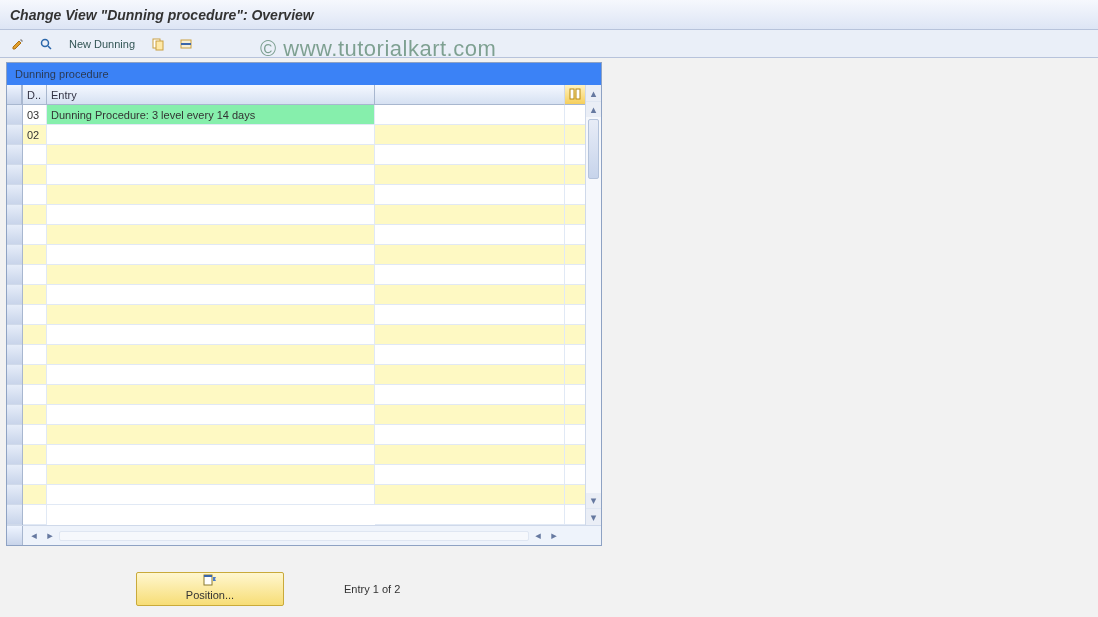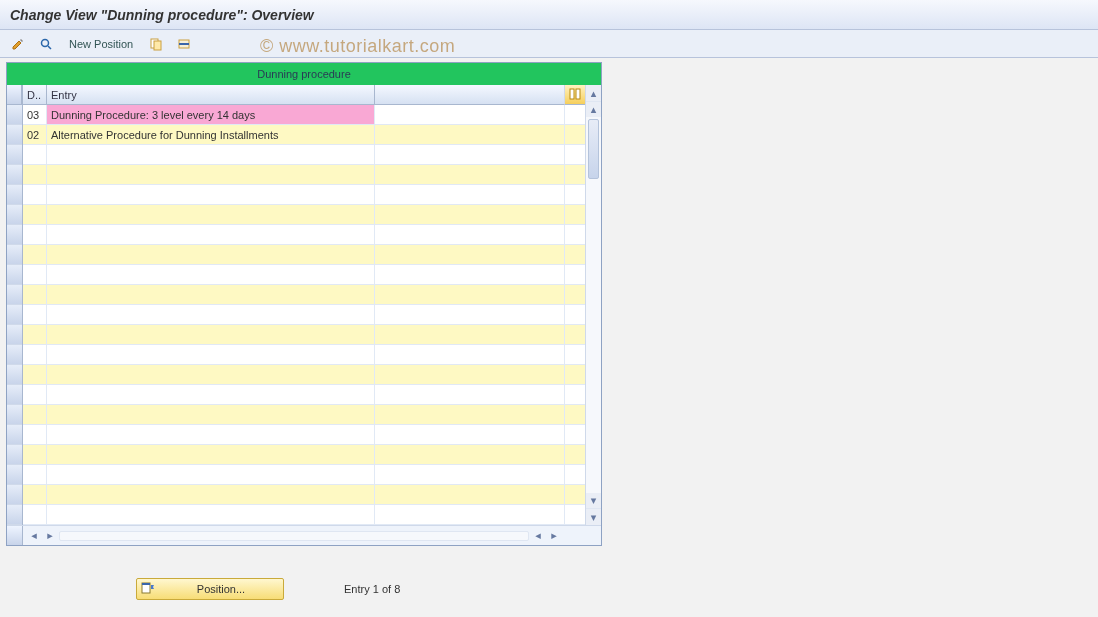--- a/index.html
+++ b/index.html
@@ -1,51 +1,51 @@
 <!DOCTYPE html>
 <html><head>
 <meta charset="utf-8">
 <style>
   * { box-sizing: border-box; }
   html, body { margin:0; padding:0; font-family: Arial, Helvetica, sans-serif; font-size:11px; background:#f2f2f2; color:#333; }
   .page { width:1098px; height:617px; background:#f2f2f2; position:relative; }
 
-  .watermark { position:absolute; top:36px; left:260px; color:#a16207; font-size:18px; opacity:.5; pointer-events:none; letter-spacing:.5px;}
+  .watermark { position:absolute; top:36px; left:260px; color:#14532d; font-size:22px; opacity:.5; pointer-events:none; letter-spacing:.5px;}
 
   
   .title-bar { height:30px; background:linear-gradient(#f6f8fd,#dde5f5); border-bottom:1px solid #b7c3db; display:flex; align-items:center; padding:0 10px;}
   .title-bar .title { font-style:italic; font-weight:bold; font-size:14px; color:#333; }
 
   
   .toolbar { height:28px; background:#eaeff8; border-bottom:1px solid #b7c3db; display:flex; align-items:center; padding:0 6px; gap:4px;}
   .tb-btn { display:inline-flex; align-items:center; justify-content:center; height:20px; min-width:20px; padding:0 4px; border:1px solid transparent; border-radius:2px; cursor:pointer; color:#355; }
   .tb-btn.text { padding:0 6px; }
   .toolbar svg { display:block; }
 
   
   .content { position:absolute; top:62px; left:6px; right:6px; bottom:0; }
 
   .table-panel { width:596px; border:1px solid #8ea2c3; background:#dfe7f6; }
-  .panel-title { height:22px; line-height:22px; padding:0 8px; color:#2a3a55; background:#22c55e;text-align:center; }
+  .panel-title { height:22px; line-height:22px; padding:0 8px; color:#2a3a55; background:#3b82f6; }
 
   .grid-wrap { position:relative; background:#fff; }
   .grid { display:flex; }
 
   .rowhdr-col { width:16px; background:#c6d3e8; border-right:1px solid #a8b7cf; }
   .rowhdr-col .hcell { height:20px; border-bottom:1px solid #a8b7cf; background:linear-gradient(#eef4ff,#c8d4ea); }
   .rowhdr-col .rcell { height:20px; border-bottom:1px solid #cfd9ea; background:linear-gradient(#e6edf9,#c8d4ea); }
 
   .data-col { flex:0 0 auto; }
   .col-d { width:24px; }
   .col-text { width:328px; }
   .gap-col { flex:1; }
 
   .hcell { height:20px; border-bottom:1px solid #a8b7cf; border-right:1px solid #a8b7cf; background:linear-gradient(#f4f8ff,#d6e1f2); color:#334; padding:0 4px; line-height:20px; overflow:hidden; }
   .dcell { height:20px; border-bottom:1px solid #e1e9f5; border-right:1px solid #e1e9f5; padding:0 4px; line-height:20px; overflow:hidden; white-space:nowrap; }
-  .dcell.sel { background:#f9a8d4; }
+  .dcell.sel { background:#86efac; }
   .dcell.striped { background:#fef9c3; }
 
   
   .util-col { width:20px; }
   .util-col .hcell { background:linear-gradient(#fff2c0,#f6cf5c); border-right:none; text-align:center; padding:0; }
   .util-col .hcell svg { margin:3px auto 0; display:block; }
   .util-col .dcell { border-right:none; }
 
   
   .vscroll { width:16px; background:#eaeef6; border-left:1px solid #cfd9ea; display:flex; flex-direction:column; }
@@ -55,21 +55,21 @@
 
   
   .hscroll-row { height:20px; background:#eef3fb; display:flex; align-items:center; border-top:1px solid #cfd9ea; }
   .hscroll-row .spacer { width:16px; height:100%; background:linear-gradient(#eef4ff,#c8d4ea); border-right:1px solid #a8b7cf; }
   .hscroll { flex:1; display:flex; align-items:center; padding:0 4px; gap:2px; }
   .hscroll .arrow { width:14px; height:14px; display:flex; align-items:center; justify-content:center; color:#6679a0; cursor:pointer;}
   .hscroll .track { flex:1; height:10px; background:#f6f8fc; border:1px solid #dfe6f2; border-radius:2px; }
 
   
   .posbar { position:absolute; left:0; right:0; bottom:14px; height:28px; display:flex; align-items:center; }
-  .pos-btn { position:absolute; left:130px; height:22px; width:148px; background:linear-gradient(#fff7cf,#f7dd76); border:1px solid #c9aa3a; border-radius:2px; display:flex; align-items:center; cursor:pointer; }
+  .pos-btn { position:absolute; left:130px; height:34px; width:148px; background:linear-gradient(#fff7cf,#f7dd76); border:1px solid #c9aa3a; border-radius:2px; display:flex; align-items:center; cursor:pointer;flex-direction:column; }
   .pos-btn .icon { width:22px; text-align:center; }
   .pos-btn .label { flex:1; text-align:center; color:#333; }
   .entry-status { position:absolute; left:338px; color:#333; }
 </style>
 </head>
 <body>
 <div class="page">
 
 <div class="title-bar">
   <span class="title">Change View "Dunning procedure": Overview</span>
@@ -82,21 +82,21 @@
           <path d="M9 3l2 2 1-1-2-2-1 1z" fill="#888"></path>
         </svg>
   </span>
   <span class="tb-btn" title="Find">
     <svg width="14" height="14" viewBox="0 0 14 14">
           <circle cx="6" cy="6" r="3.5" fill="none" stroke="#2a66aa" stroke-width="1.5"></circle>
           <path d="M9 9l3 3" stroke="#2a66aa" stroke-width="1.5"></path>
         </svg>
   </span>
   <span class="tb-btn text">
-    <span>New Position</span>
+    <span>New Dunning</span>
   </span>
   <span class="tb-btn" title="Copy As">
     <svg width="14" height="14" viewBox="0 0 14 14">
           <rect x="2" y="2" width="7" height="9" fill="#fff" stroke="#caa040"></rect>
           <rect x="5" y="4" width="7" height="9" fill="#ffe9a8" stroke="#caa040"></rect>
         </svg>
   </span>
   <span class="tb-btn" title="Delete">
     <svg width="14" height="14" viewBox="0 0 14 14">
           <rect x="2" y="3" width="10" height="8" fill="#f6f0d8" stroke="#caa040"></rect>
@@ -165,21 +165,20 @@
                 <div class="dcell"></div>
                 <div class="dcell striped"></div>
                 <div class="dcell"></div>
               </div>
         </div>
 
         <div class="data-col col-text">
           <div class="hcell">Entry</div>
           <div id="col-text">
                 <div class="dcell sel">Dunning Procedure: 3 level every 14 days</div>
-                <div class="dcell striped">Alternative Procedure for Dunning Installments</div>
                 <div class="dcell"></div>
                 <div class="dcell striped"></div>
                 <div class="dcell"></div>
                 <div class="dcell striped"></div>
                 <div class="dcell"></div>
                 <div class="dcell striped"></div>
                 <div class="dcell"></div>
                 <div class="dcell striped"></div>
                 <div class="dcell"></div>
                 <div class="dcell striped"></div>
@@ -283,17 +282,17 @@
     <div class="pos-btn">
       <span class="icon">
         <svg width="14" height="14" viewBox="0 0 14 14">
               <rect x="1" y="2" width="8" height="10" fill="#fff" stroke="#8a7a30"></rect>
               <rect x="1" y="2" width="8" height="2" fill="#3a66aa"></rect>
               <path d="M10 4h3l-1 2 1 2h-3z" fill="#4a7acb"></path>
             </svg>
       </span>
       <span class="label">Position...</span>
     </div>
-    <span class="entry-status">Entry 1 of 8</span>
+    <span class="entry-status">Entry 1 of 2</span>
   </div>
 </div>
 
 </div>
 
 </body></html>

